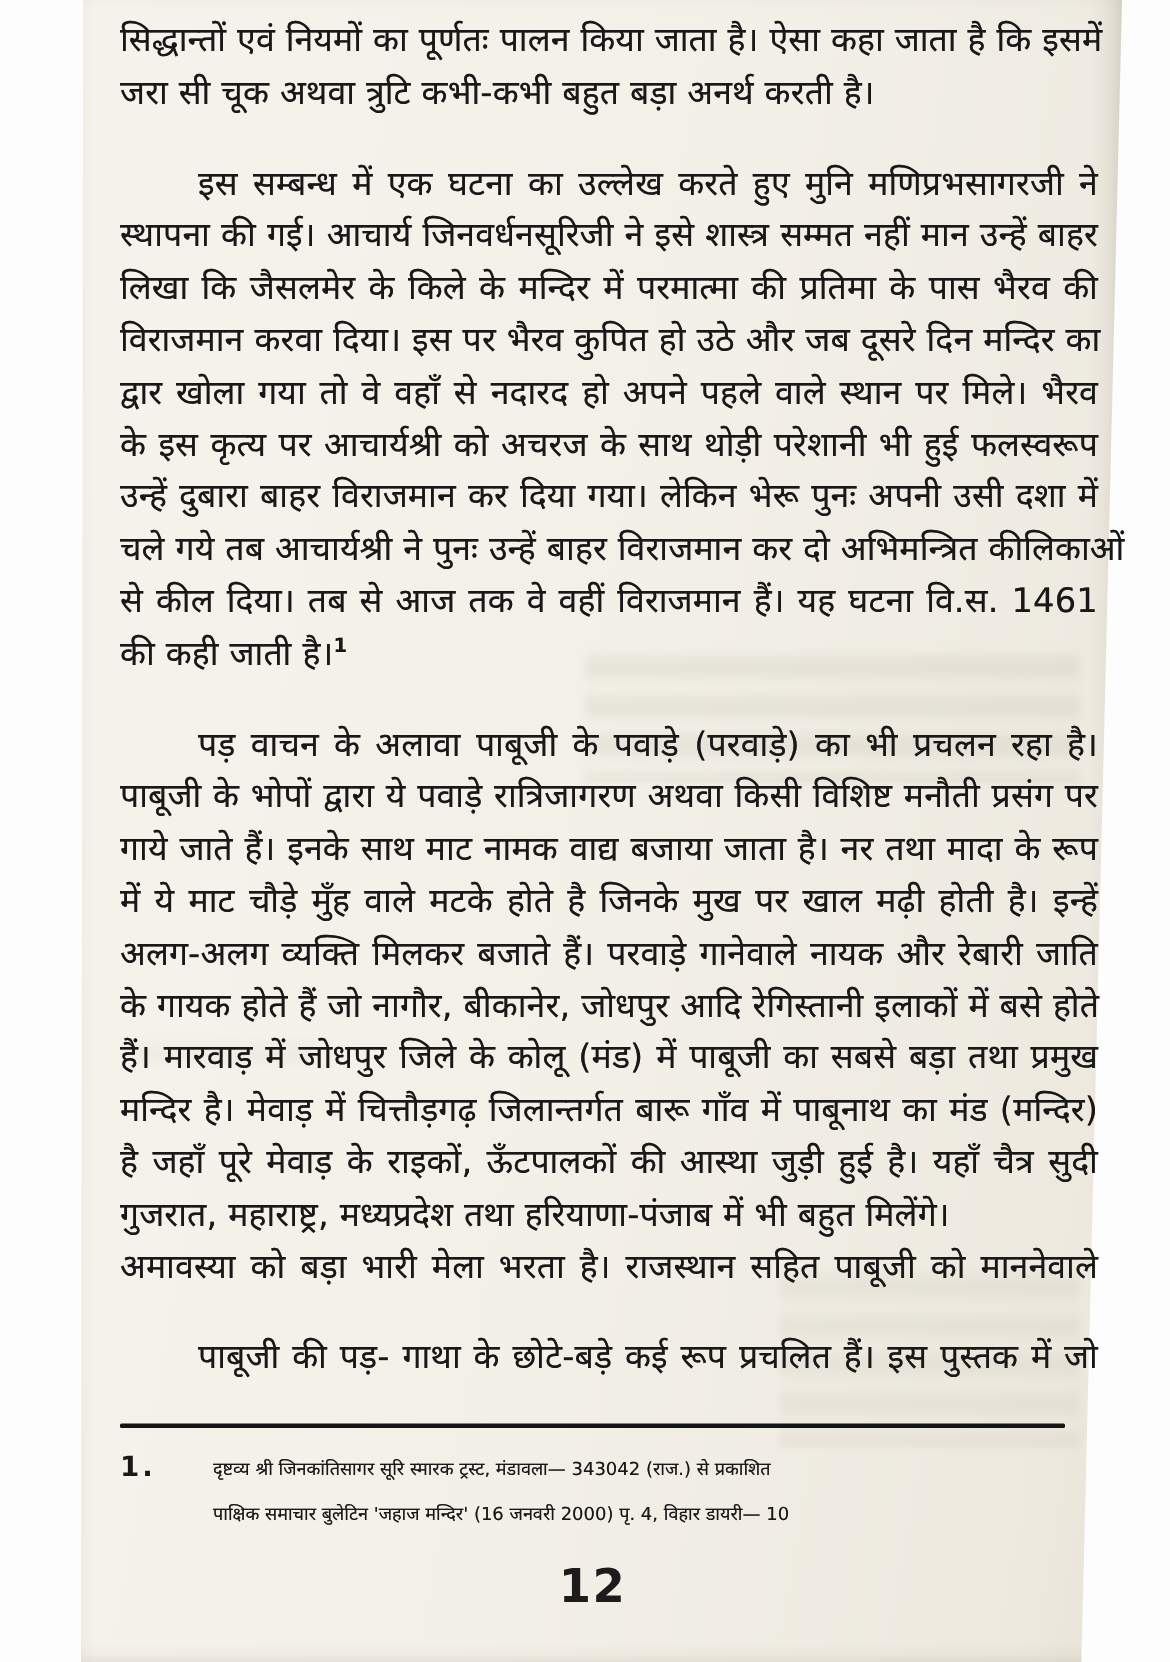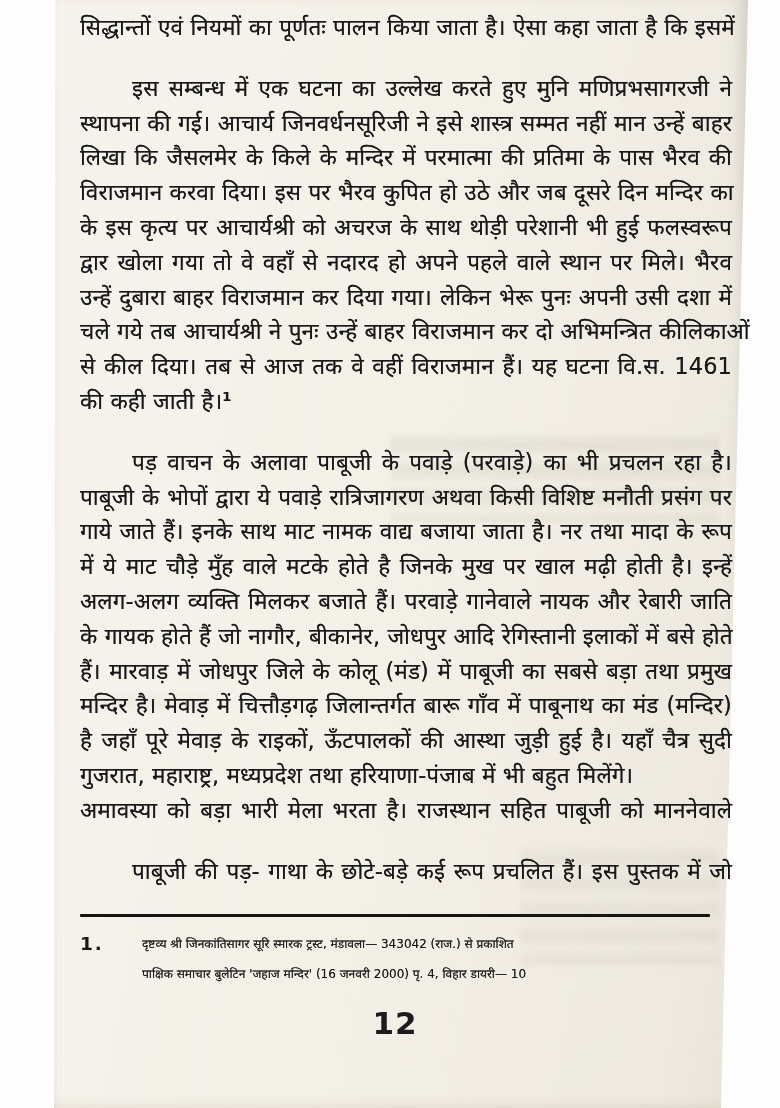--- a/index.html
+++ b/index.html
@@ -125,29 +125,30 @@
 <div class="paper"></div>
 
 <div class="bleed bleed-1"></div>
 <div class="bleed bleed-2"></div>
 <div class="bleed bleed-3"></div>
 
 <div class="content">
 
   <div class="para">
     <div class="line">सिद्धान्तों एवं नियमों का पूर्णतः पालन किया जाता है। ऐसा कहा जाता है कि इसमें</div>
+    <div class="line short">जरा सी चूक अथवा त्रुटि कभी-कभी बहुत बड़ा अनर्थ करती है।</div>
   </div>
 
   <div class="para">
     <div class="line first">इस सम्बन्ध में एक घटना का उल्लेख करते हुए मुनि मणिप्रभसागरजी ने</div>
     <div class="line">स्थापना की गई। आचार्य जिनवर्धनसूरिजी ने इसे शास्त्र सम्मत नहीं मान उन्हें बाहर</div>
     <div class="line">लिखा कि जैसलमेर के किले के मन्दिर में परमात्मा की प्रतिमा के पास भैरव की</div>
     <div class="line">विराजमान करवा दिया। इस पर भैरव कुपित हो उठे और जब दूसरे दिन मन्दिर का</div>
+    <div class="line">द्वार खोला गया तो वे वहाँ से नदारद हो अपने पहले वाले स्थान पर मिले। भैरव</div>
     <div class="line">के इस कृत्य पर आचार्यश्री को अचरज के साथ थोड़ी परेशानी भी  हुई फलस्वरूप</div>
-    <div class="line">द्वार खोला गया तो वे वहाँ से नदारद हो अपने पहले वाले स्थान पर मिले। भैरव</div>
     <div class="line">उन्हें दुबारा बाहर विराजमान कर दिया गया। लेकिन भेरू पुनः अपनी उसी दशा में</div>
     <div class="line">चले गये तब आचार्यश्री ने पुनः उन्हें बाहर विराजमान कर दो अभिमन्त्रित कीलिकाओं</div>
     <div class="line">से कील दिया। तब से आज तक वे वहीं विराजमान हैं। यह घटना वि.स. 1461</div>
     <div class="line short">
       <span>की कही जाती है।</span><span class="fn-ref">1</span>
     </div>
   </div>
 
   <div class="para">
     <div class="line first">पड़ वाचन के अलावा पाबूजी के पवाड़े (परवाड़े) का भी प्रचलन रहा है।</div>

